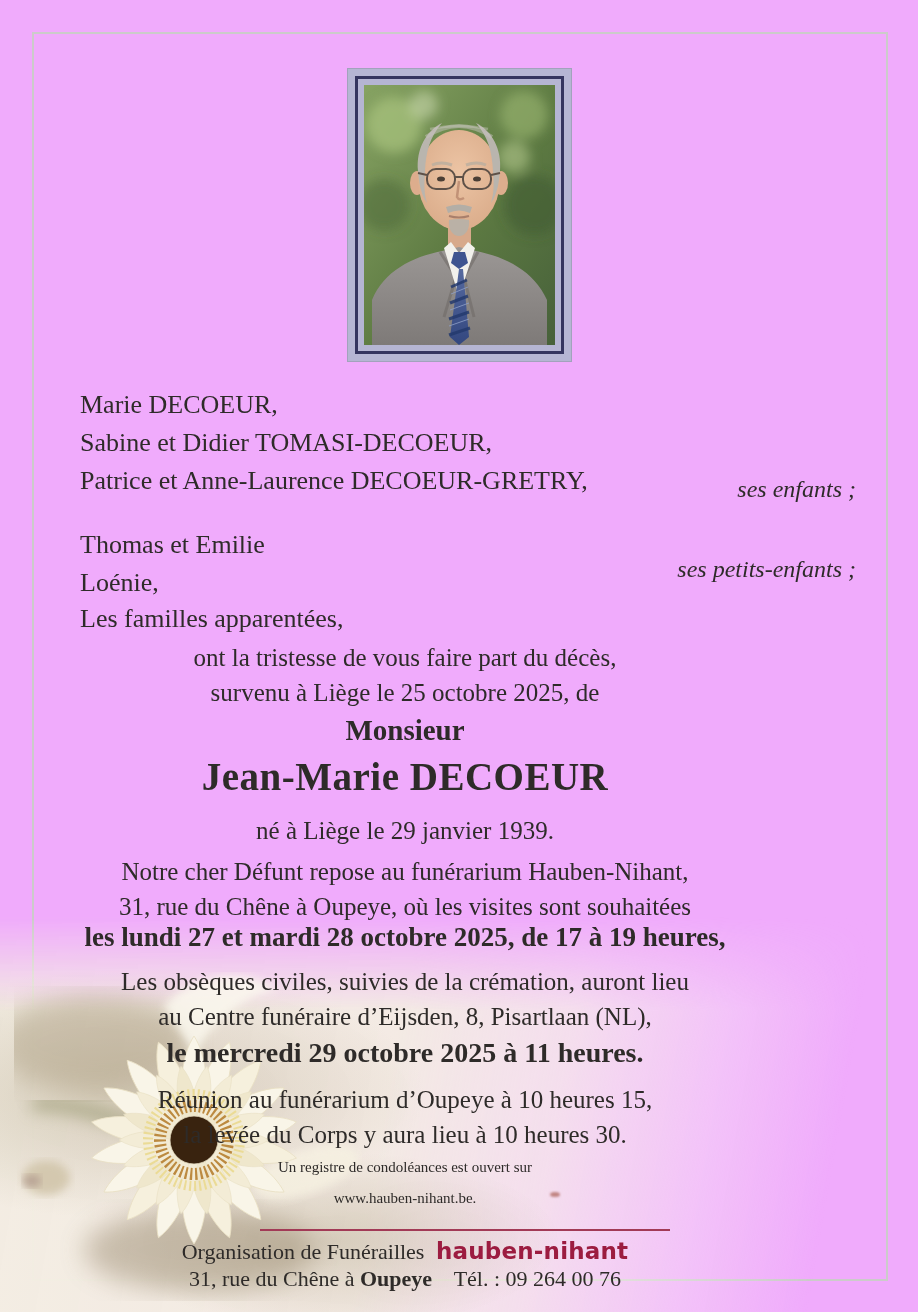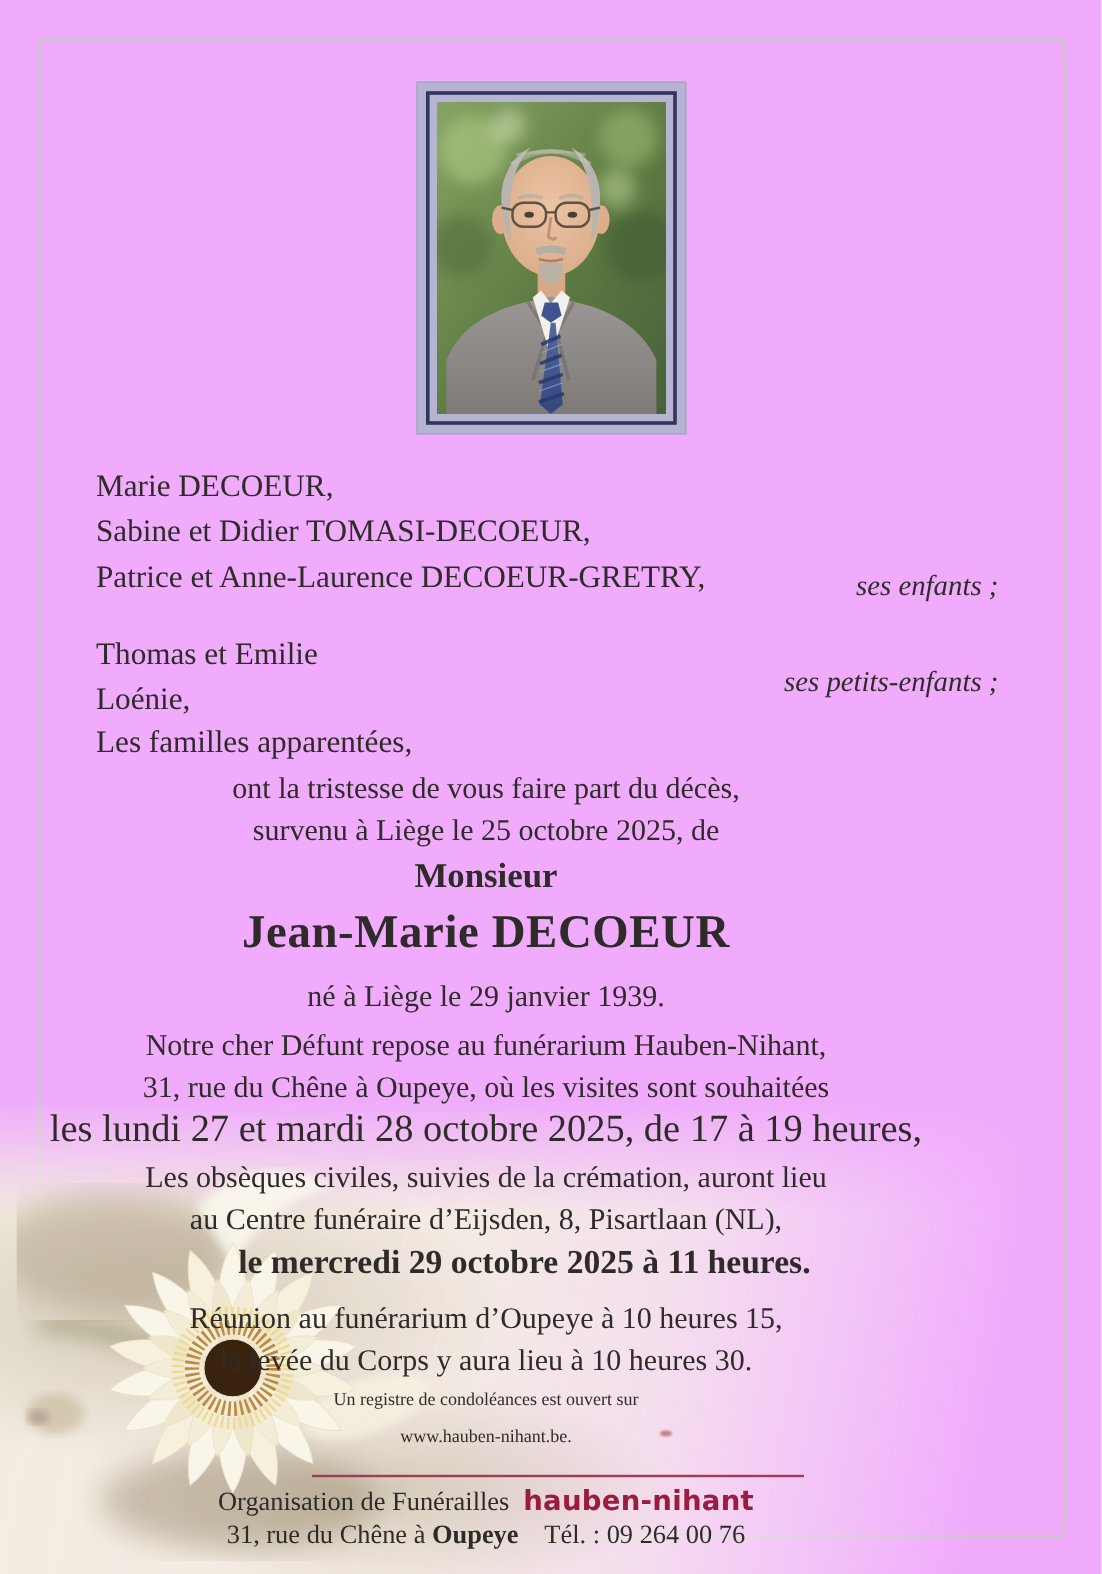--- a/index.html
+++ b/index.html
@@ -30,36 +30,36 @@
   
   .photo-frame{
     position:absolute;left:347px;top:68px;z-index:4;
     border:1px solid #a2a2bc;background:#b5b5d3;padding:7px;
   }
   .photo-frame-inner{border:3px solid #34345f;background:#b5b5d3;padding:6px;}
   .photo{width:191px;height:260px;display:block;}
   
   .txt{position:absolute;z-index:5;}
   .names{left:80px;font-size:26px;line-height:38px;}
-  .rel{right:86px;font-style:italic;font-size:24px;text-align:right;}
+  .rel{right:62px;font-style:italic;font-size:24px;text-align:right;}
   .center{left:0;width:810px;text-align:center;}
   .b{font-weight:bold;}
   #names1{top:386px;}
   #rel1{top:476px;}
   #names2{top:526px;}
   #rel2{top:556px;}
   #families{top:600px;font-size:26px;}
   #announce{top:640px;font-size:25px;line-height:35px;}
   #monsieur{top:714px;font-size:29px;font-weight:bold;}
   #deceased{top:754px;font-size:39px;font-weight:bold;letter-spacing:0.5px;}
   #birth{top:817px;font-size:25px;}
   #visit{top:854px;font-size:25px;line-height:35px;}
-  #visit-bold{top:922px;font-size:32px;font-weight:normal;}
+  #visit-bold{top:922px;font-size:27px;font-weight:bold;}
   #funeral{top:964px;font-size:25px;line-height:35px;}
-  #funeral-bold{top:1037px;font-size:28px;font-weight:bold;padding-left:32px;}
+  #funeral-bold{top:1037px;font-size:28px;font-weight:bold;}
   #meeting{top:1082px;font-size:25px;line-height:35px;}
   #register{top:1152px;font-size:15px;line-height:31px;}
   .divider{position:absolute;left:260px;top:1229px;width:410px;height:2px;background:#a23a56;z-index:5;}
   #footer1{top:1238px;font-size:22px;}
   #footer1 .brand{
     font-family:"DejaVu Sans", sans-serif;font-weight:bold;font-size:23px;
     color:#9c1c40;letter-spacing:0.2px;margin-left:6px;
   }
   #footer2{top:1266px;font-size:22px;}
   #footer2 .phone{margin-left:16px;}

